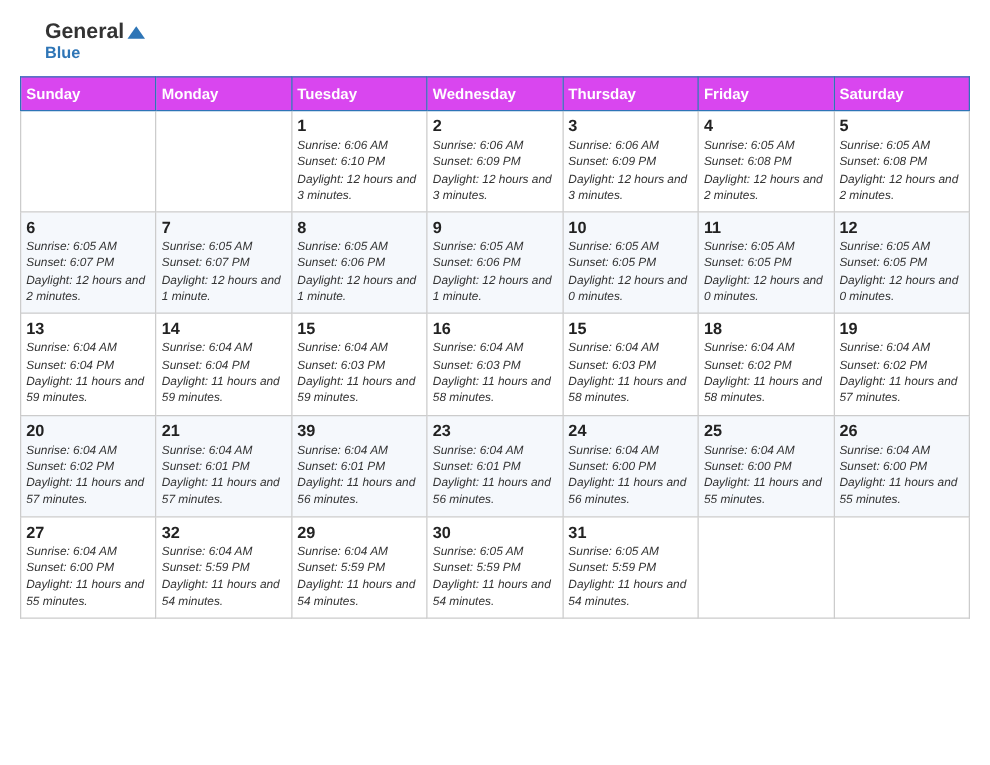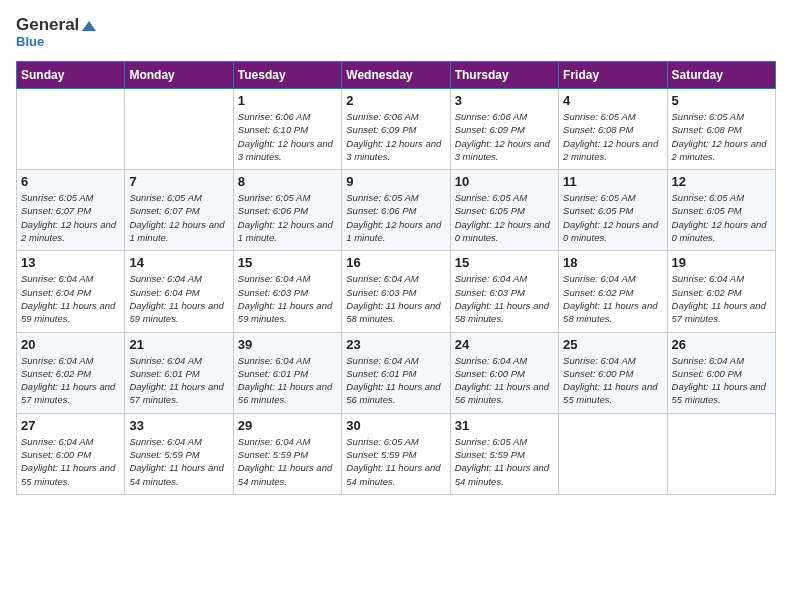--- a/index.html
+++ b/index.html
@@ -13,41 +13,42 @@
     .header {
       display: flex;
       justify-content: space-between;
       align-items: flex-start;
       margin-bottom: 12px;
     }
     .logo {
       display: flex;
       align-items: center;
       gap: 4px;
+      margin-left: 20px;
     }
     .title-block {
       text-align: right;
     }
     .month-title {
       font-size: 36px;
       font-weight: bold;
       color: #222;
       line-height: 1.1;
     }
     .location-title {
       font-size: 16px;
       color: #444;
     }
     table {
       width: 100%;
       border-collapse: collapse;
       table-layout: fixed;
     }
     th {
-      background-color: #701a75;
+      background-color: #d946ef;
       color: #fff;
       font-size: 12px;
       font-weight: bold;
       padding: 6px 4px;
       text-align: left;
       border: 1px solid #2e75b6;
     }
     td {
       border: 1px solid #ccc;
       vertical-align: top;
@@ -275,21 +276,21 @@
         </td>
       </tr>
       <tr>
         <td>
           <span class="day-num">27</span>
           <div class="day-info" style="white-space: pre-line;">Sunrise: 6:04 AM
 Sunset: 6:00 PM
 Daylight: 11 hours and 55 minutes.</div>
         </td>
         <td>
-          <span class="day-num">33</span>
+          <span class="day-num">32</span>
           <div class="day-info" style="white-space: pre-line;">Sunrise: 6:04 AM
 Sunset: 5:59 PM
 Daylight: 11 hours and 54 minutes.</div>
         </td>
         <td>
           <span class="day-num">29</span>
           <div class="day-info" style="white-space: pre-line;">Sunrise: 6:04 AM
 Sunset: 5:59 PM
 Daylight: 11 hours and 54 minutes.</div>
         </td>

